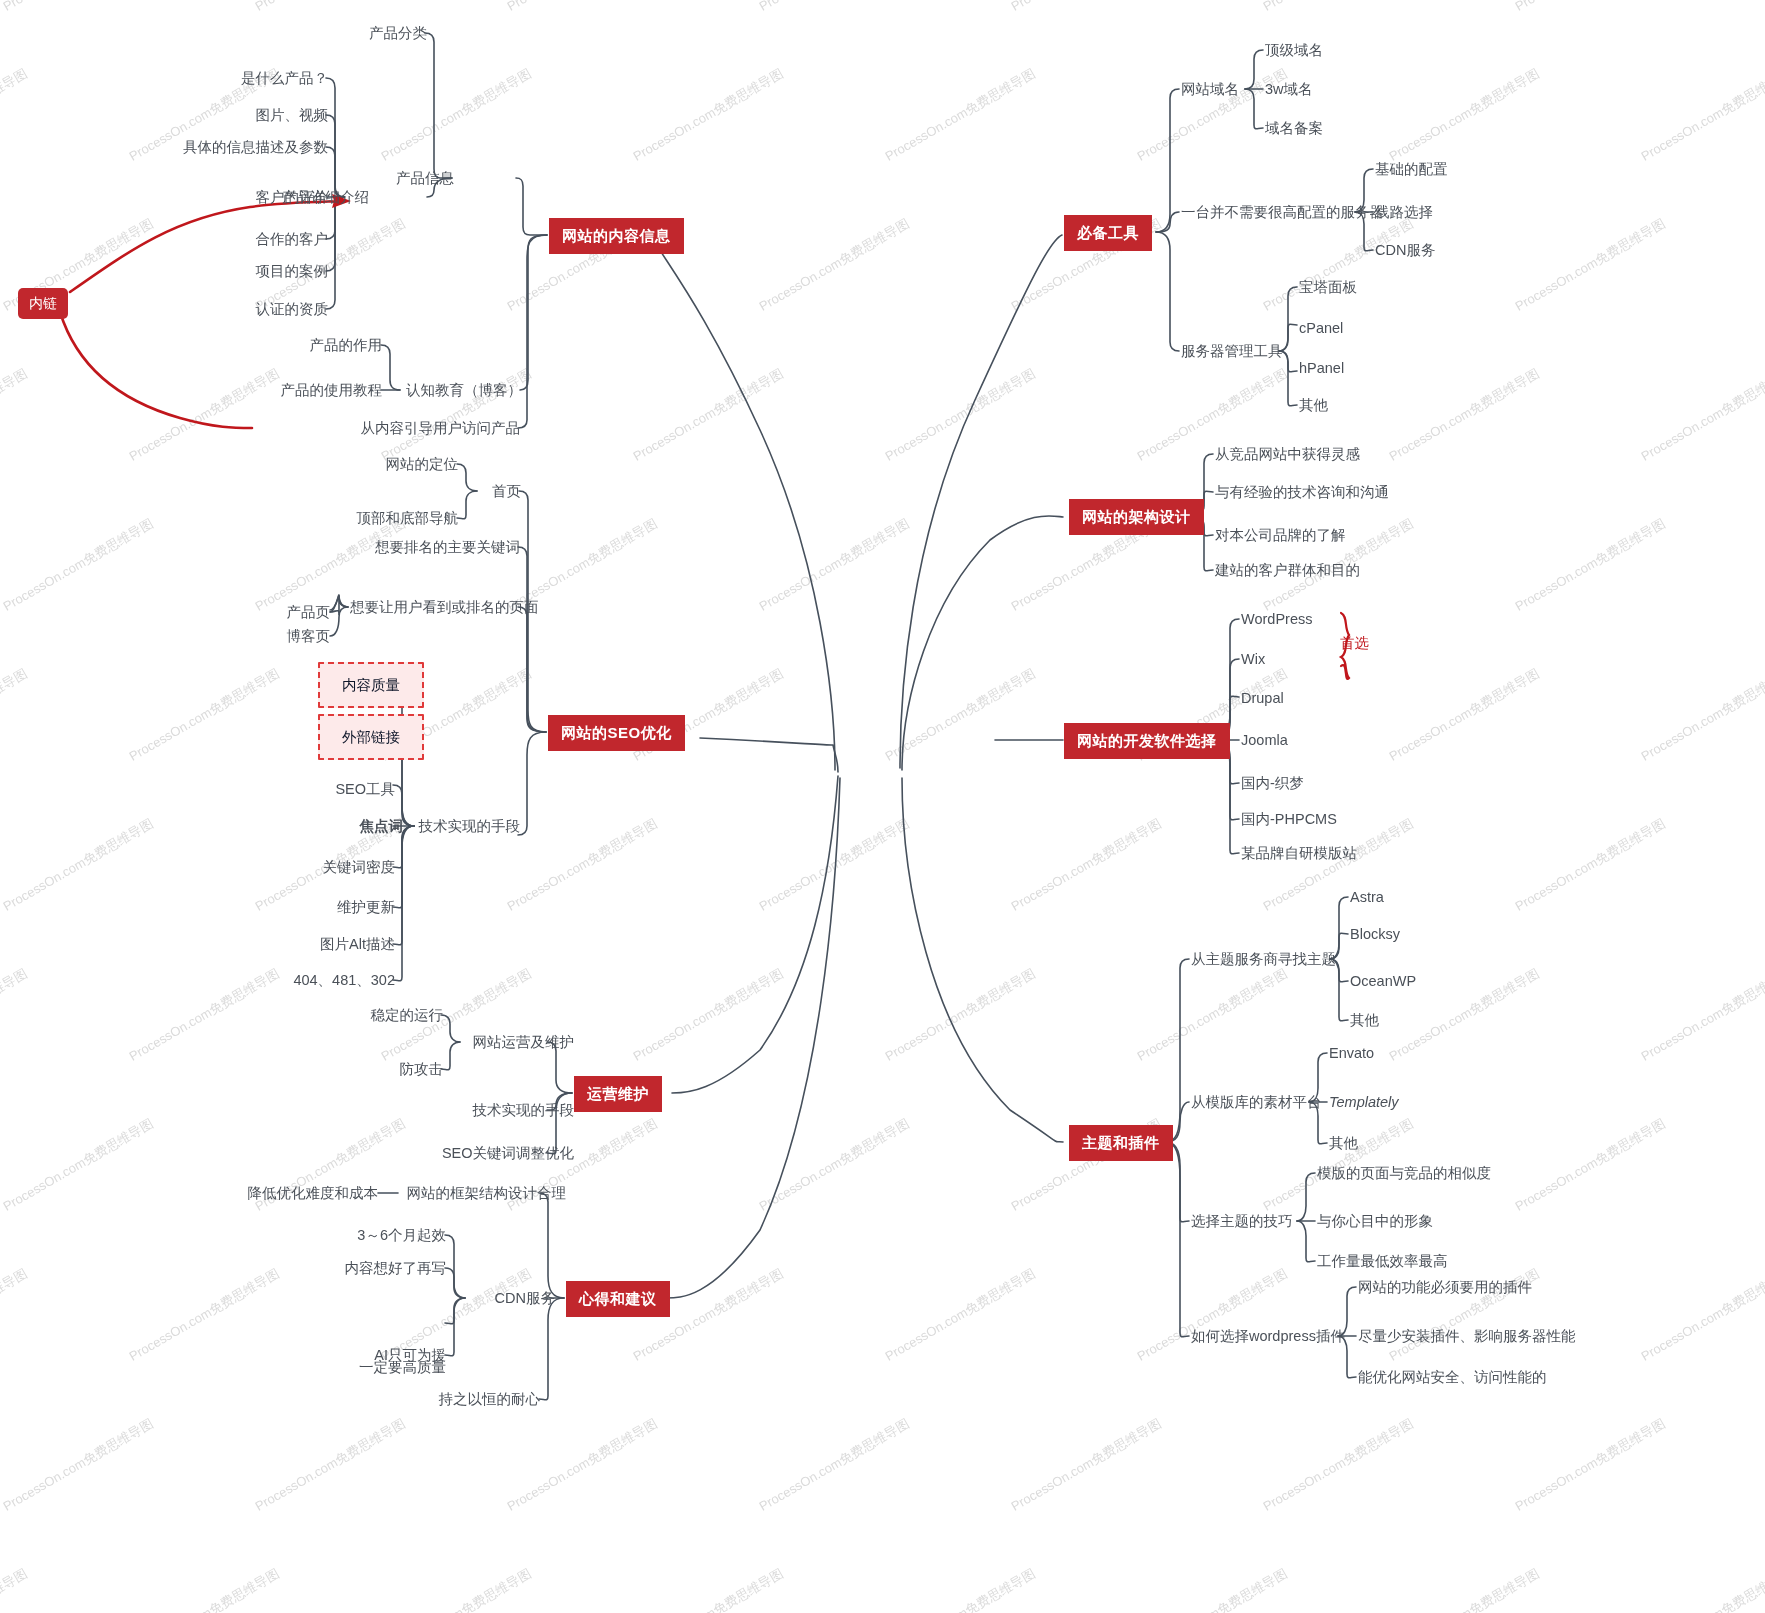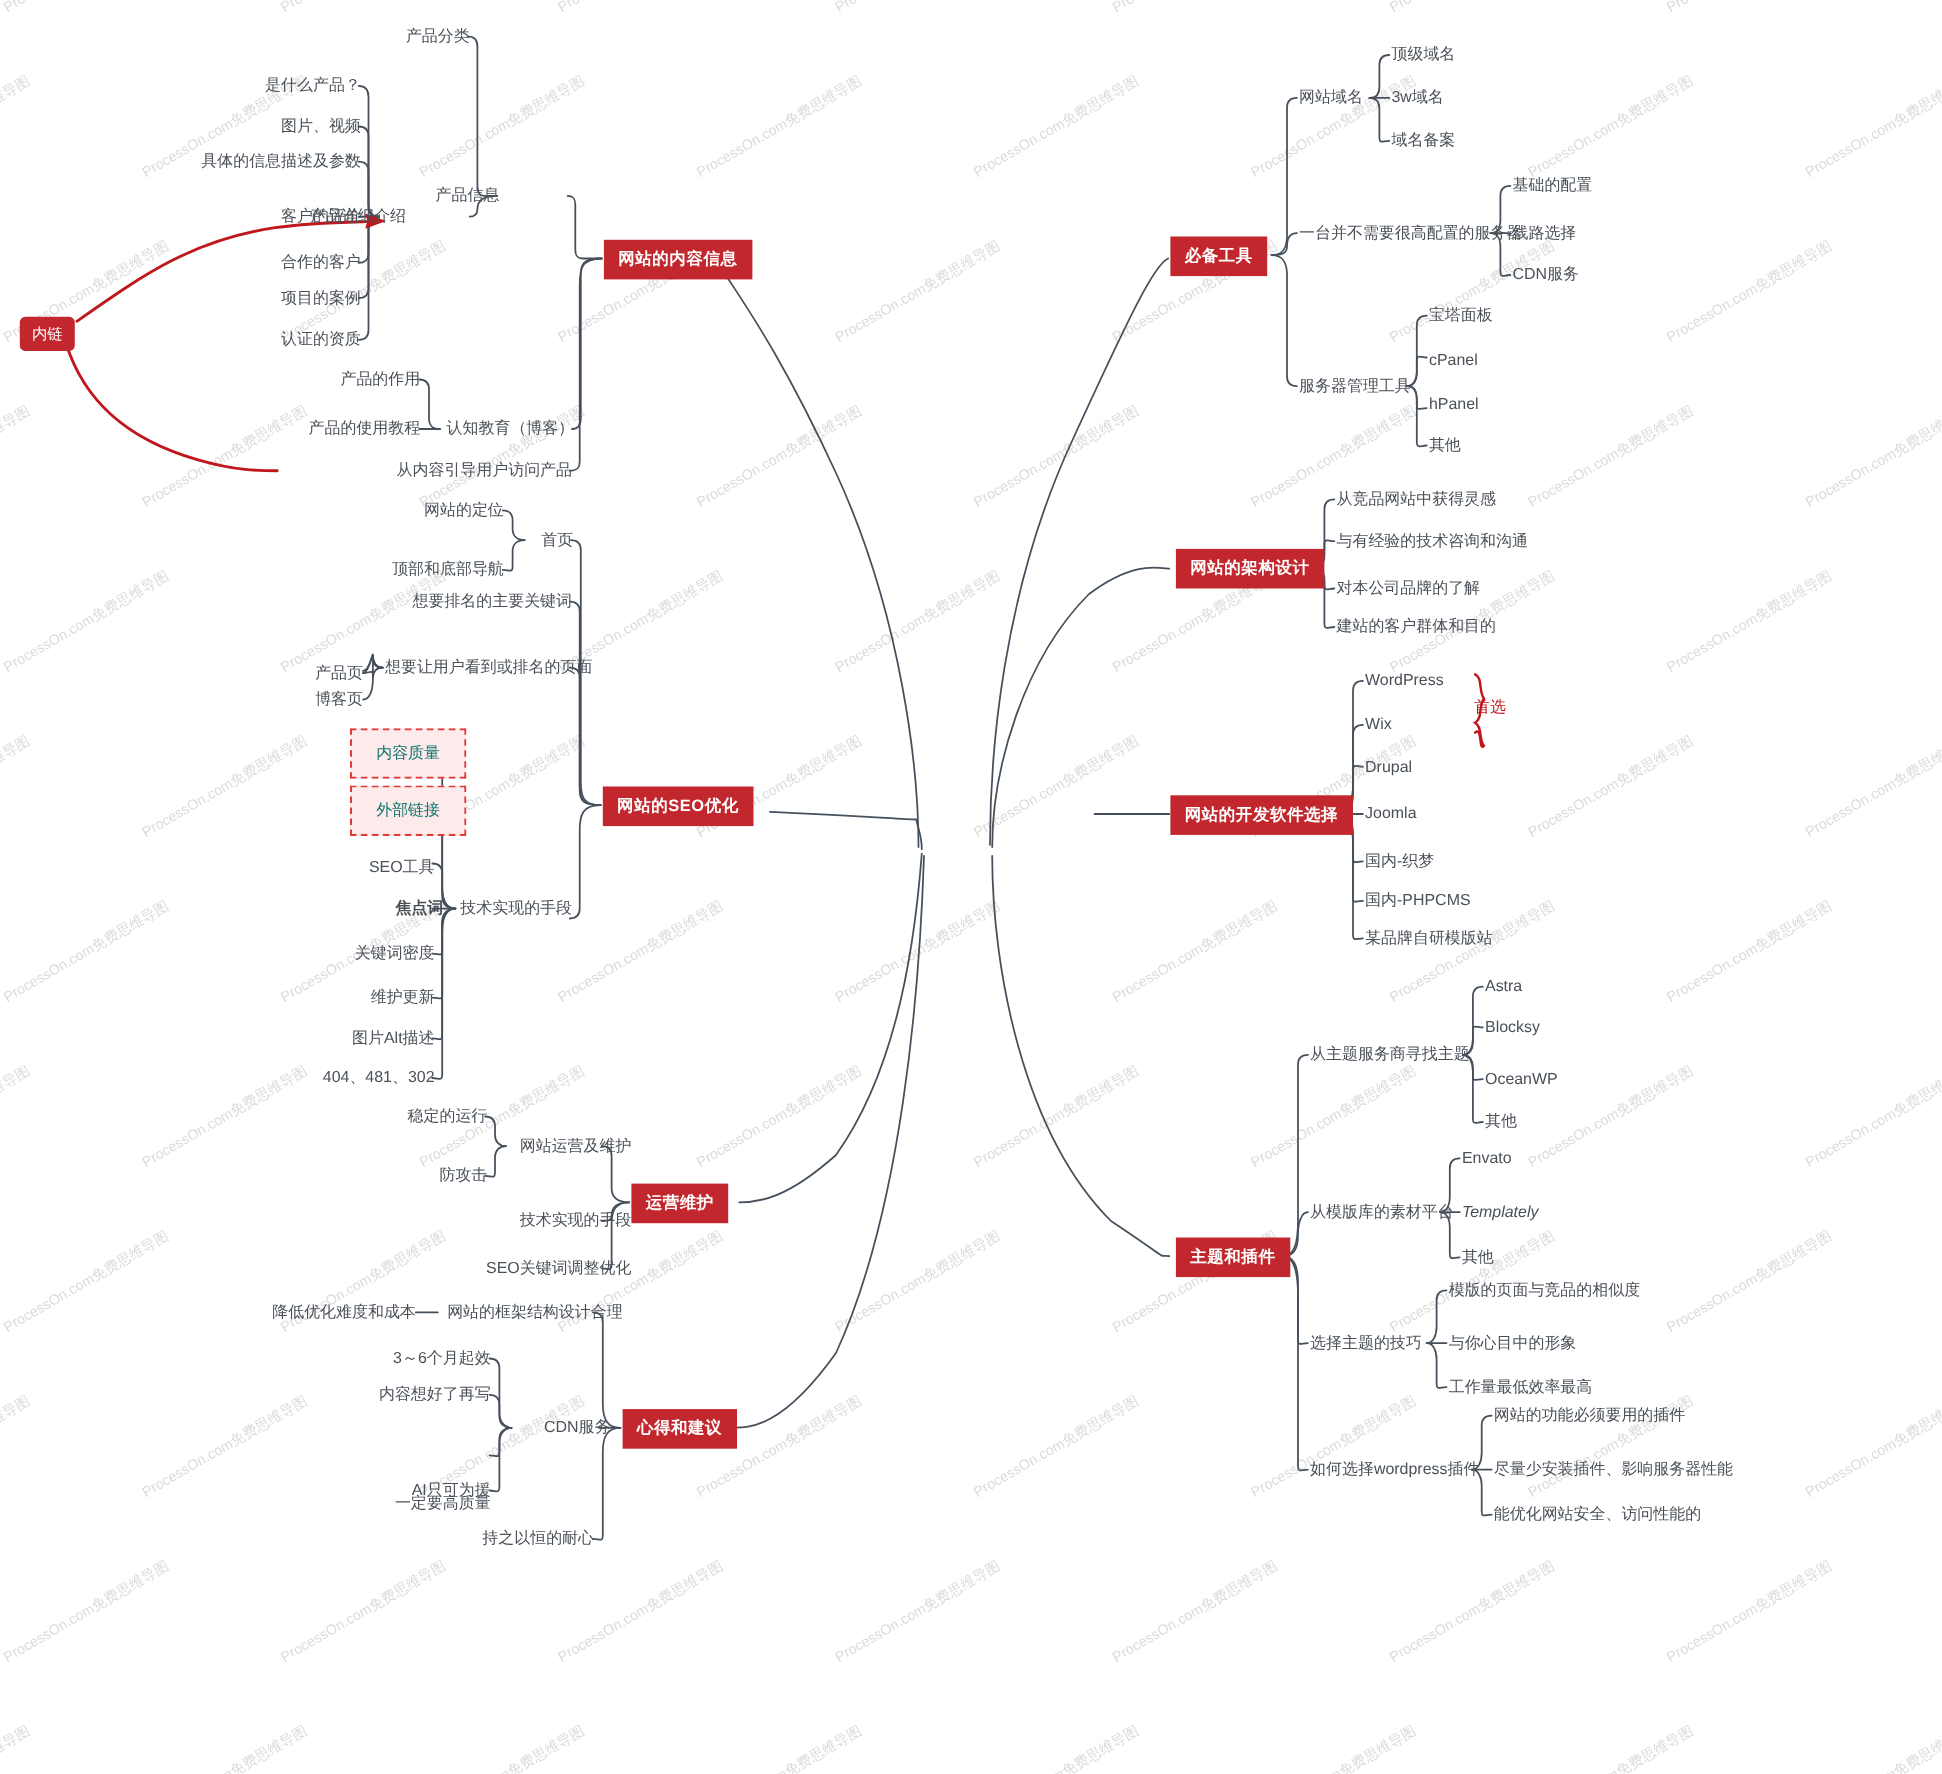--- a/index.html
+++ b/index.html
@@ -60,21 +60,21 @@
 
   
   .leaf{
     color:#4a5058;font-size:14.5px;line-height:18px;
   }
   .leaf.en{font-size:14.5px;}
 
   
   .dashbox{
     border:2px dashed #e03a3a;background:#fdeaea;
-    color:#0f766e;font-size:14.5px;line-height:18px;
+    color:#0f172a;font-size:14.5px;line-height:18px;
     padding:12px 22px;border-radius:1px;
   }
 
   
   .ra{text-align:right;}
 </style>
 </head>
 <body>
 
 <div id="stage">

